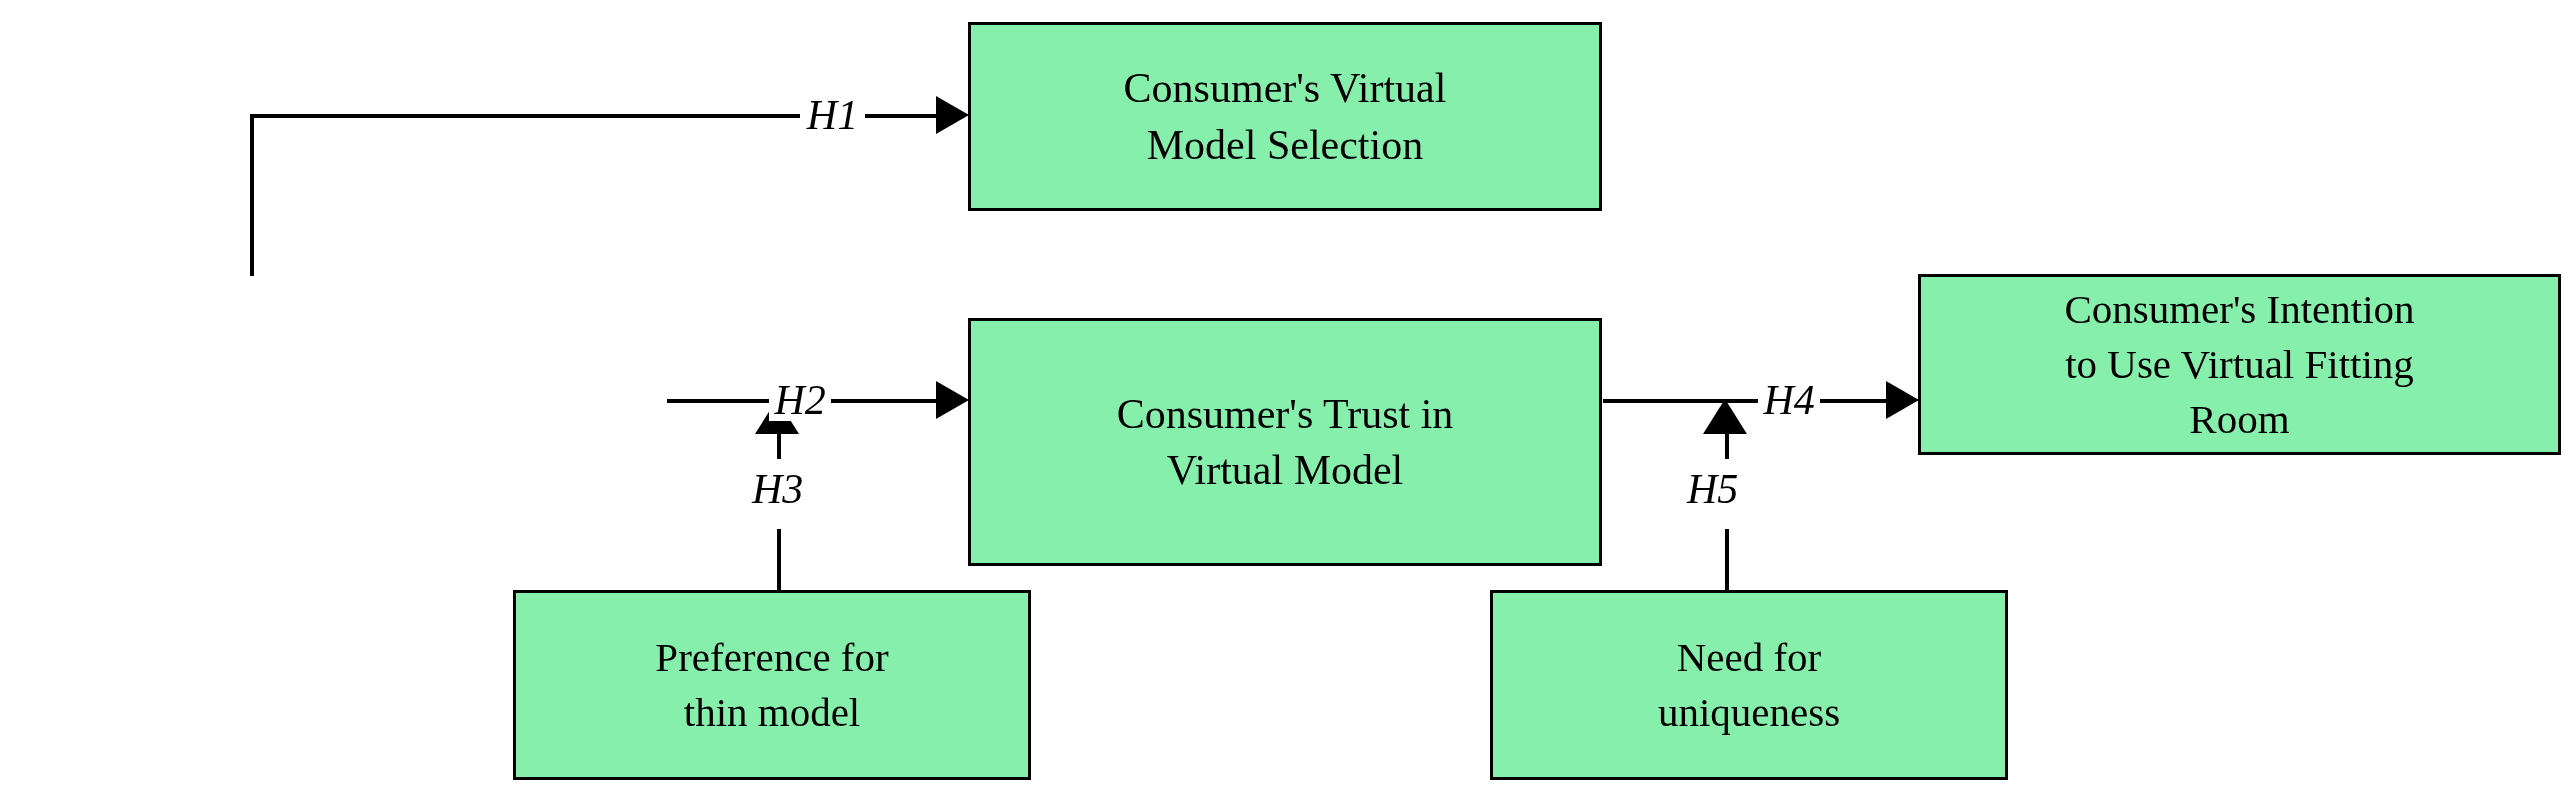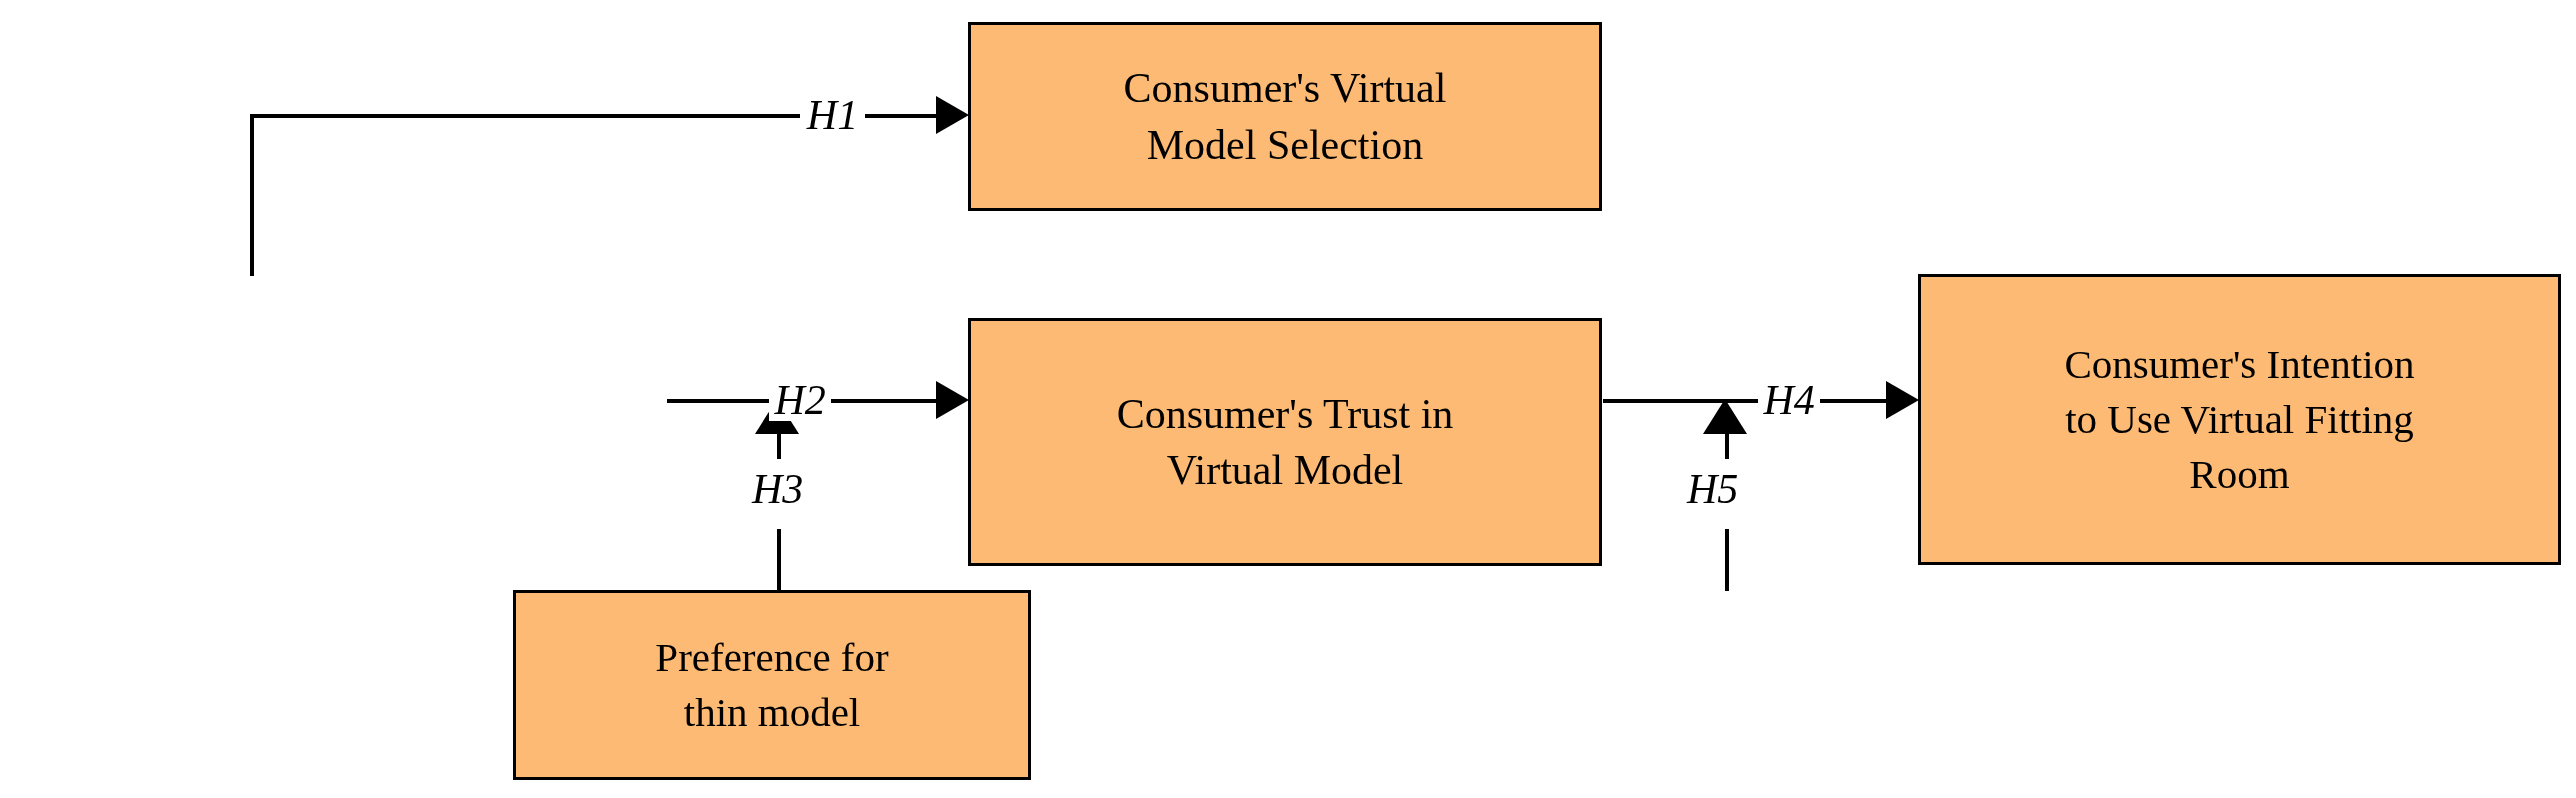--- a/index.html
+++ b/index.html
@@ -13,40 +13,40 @@
     width: 2576px;
     height: 799px;
     background: #ffffff;
     font-family: "Liberation Serif", "DejaVu Serif", serif;
     overflow: hidden;
   }
   .node {
     position: absolute;
     box-sizing: border-box;
     border: 3.4px solid #000000;
-    background: #fdba74;
+    background: #86efac;
     display: flex;
     align-items: center;
     justify-content: center;
     text-align: center;
     color: #000000;
     line-height: 1.34;
     z-index: 3;
   }
   .node .node-label {
     display: block;
     padding: 0 16.3px;
     white-space: pre-line;
   }
 
   
   #node-body-esteem      { left: 14.3px;   top: 274px; width: 653px;  height: 248px; font-size: 42px; }
   #node-model-selection  { left: 968px; top: 22px;  width: 634px;  height: 189px; font-size: 42px; }
   #node-trust            { left: 968px; top: 274px; width: 634px;  height: 248px; font-size: 42px; margin-top: 44px; }
-  #node-intention        { left: 1918px; top: 274px; width: 643px;  height: 291px; font-size: 41px; }
+  #node-intention        { left: 1918px; top: 274px; width: 643px;  height: 181px; font-size: 41px; }
   #node-thin-model       { left: 513px;  top: 590px; width: 518px;  height: 190px; font-size: 41px; }
   #node-uniqueness       { left: 1490px; top: 590px; width: 518px;  height: 190px; font-size: 41px; }
 
   
   .hline, .vline {
     position: absolute;
     background: #000000;
     z-index: 1;
   }
   .hline { height: 4.1px; }
@@ -128,20 +128,24 @@
     <span class="node-label">Consumer's  Intention
 to Use Virtual Fitting
 Room</span>
   </div>
 
   <div class="node" id="node-thin-model">
     <span class="node-label">Preference for
 thin model</span>
   </div>
 
+  <div class="node" id="node-uniqueness">
+    <span class="node-label">Need for
+uniqueness</span>
+  </div>
 
   <div class="vline" id="h1-vline"></div>
   <div class="hline" id="h1-hline"></div>
   <div class="arrow-right" id="h1-arrow"></div>
   <div class="edge-label" id="h1-label">H1</div>
 
   <div class="hline" id="h2-hline"></div>
   <div class="arrow-right" id="h2-arrow"></div>
   <div class="edge-label" id="h2-label">H2</div>
 

